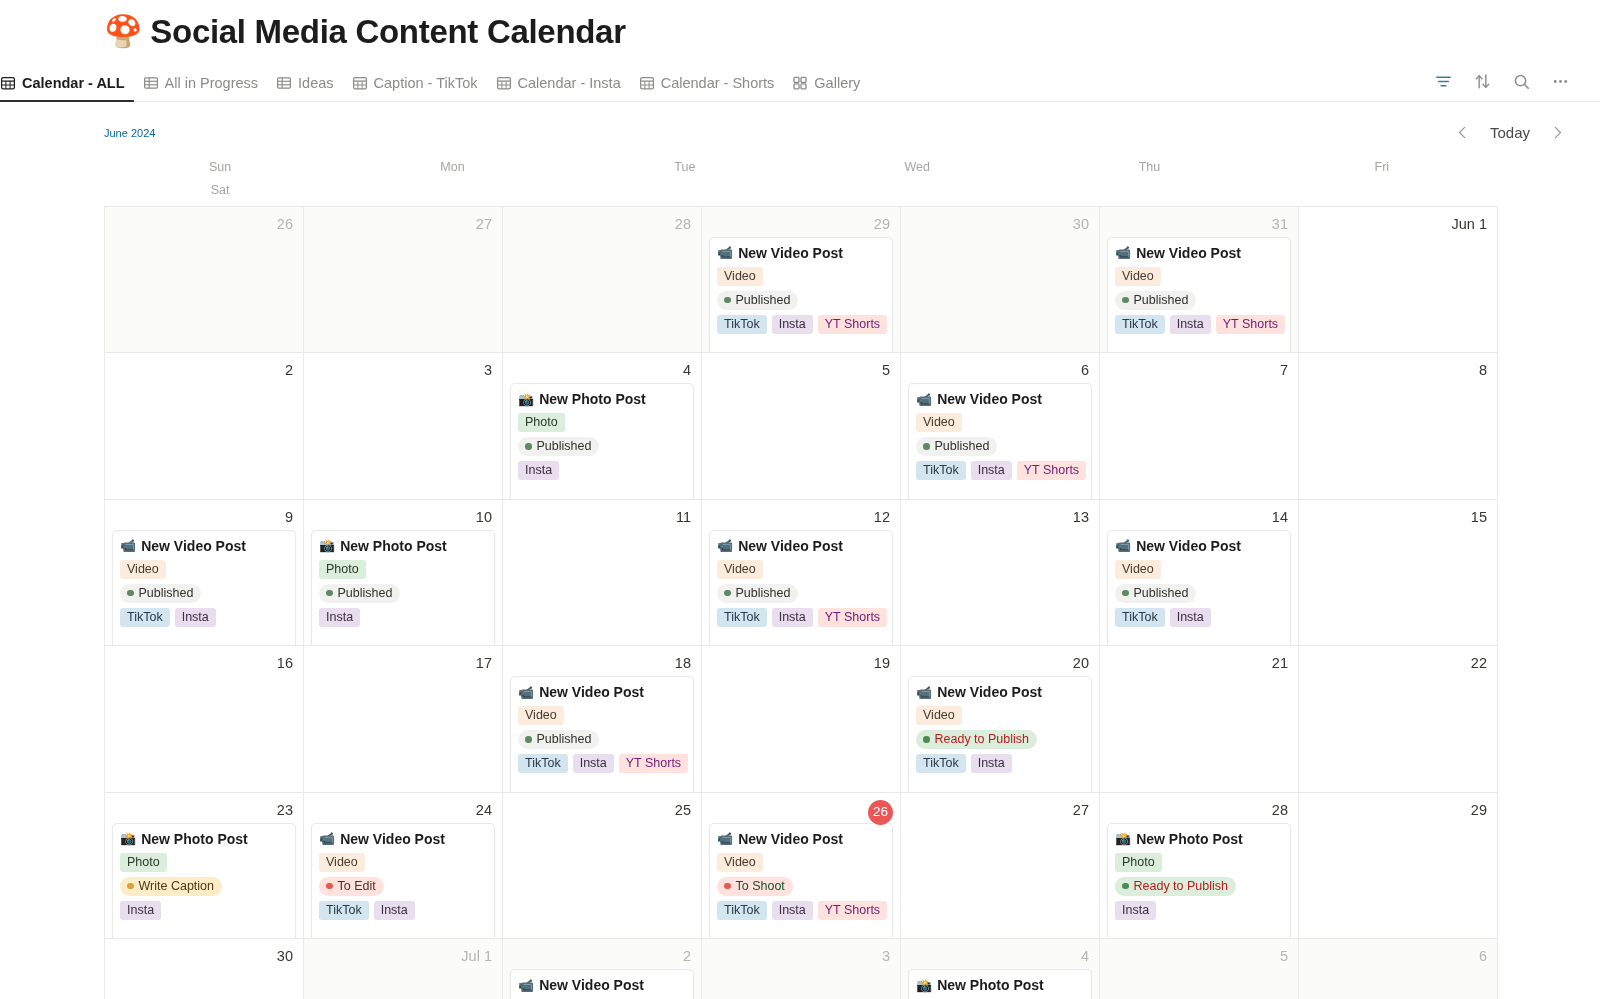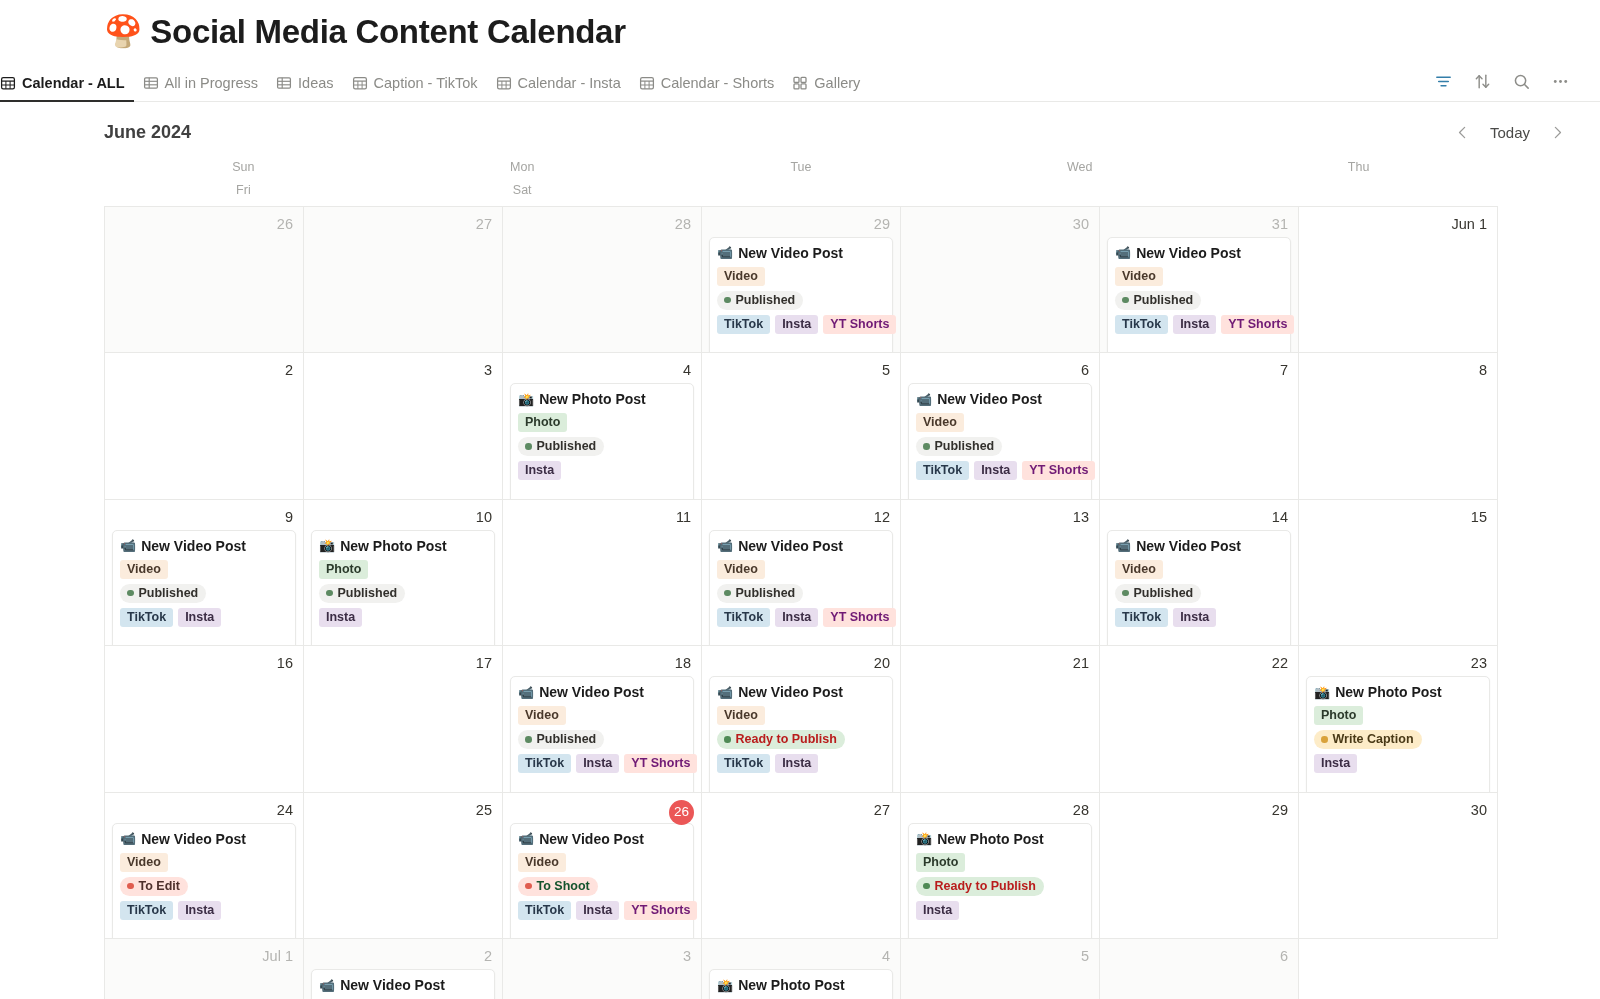--- a/index.html
+++ b/index.html
@@ -43,35 +43,35 @@
   }
   .tab-icon { display: inline-flex; width: 16px; height: 16px; flex: 0 0 16px; }
   .toolbar { margin-left: auto; display: flex; align-items: center; gap: 20px; padding-bottom: 4px;}
   .tb-icon { width: 19px; height: 19px; cursor: pointer; display: inline-flex; }
 
   
   .cal-controls {
     display: flex; align-items: center;
     padding: 18px 30px 14px 104px;
   }
-  .month-label { font-size: 18px; font-weight: bold; color: #404040; }
+  .month-label { font-size: 11px; font-weight: normal; color: #0369a1; }
   .nav-group { margin-left: auto; display: flex; align-items: center; gap: 4px; }
   .nav-btn {
     width: 26px; height: 26px; display: flex; align-items: center;
     justify-content: center; cursor: pointer; color: #9b9b99;
   }
   .today-btn {
     font-size: 15px; color: #4a4a48; padding: 3px 10px;
     border-radius: 4px; cursor: pointer;
   }
 
   
   .grid { width: 1600px; }
   .weekday-row {
-    display: grid; grid-template-columns: repeat(5, 1fr);
+    display: grid; grid-template-columns: repeat(6, 1fr);
     padding: 0 102px 0 104px;
   }
   .weekday {
     text-align: center; font-size: 12.5px; color: #a5a5a2;
     padding-bottom: 9px;
   }
 
   
   .day-grid {
     display: grid; grid-template-columns: repeat(7, 1fr);
@@ -110,21 +110,21 @@
     box-shadow: 0 1px 2px rgba(15,15,15,0.05);
     padding: 6px 7px 7px 7px;
     cursor: pointer;
   }
   .event-title {
     display: flex; align-items: center; gap: 5px;
     font-size: 14px; font-weight: bold; color: #1c1c1c;
     line-height: 18px; margin-bottom: 5px; white-space: nowrap;
   }
   .ev-emoji { font-size: 13px; line-height: 1; }
-  .chip-row { display: flex; flex-wrap: nowrap; gap: 5px; margin-bottom: 5px; font-weight: bold; }
+  .chip-row { display: flex; flex-wrap: nowrap; gap: 5px; margin-bottom: 5px; }
   .chip-row:last-child { margin-bottom: 16px; }
   .chip {
     display: inline-flex; align-items: center; gap: 5px;
     font-size: 12.5px; line-height: 17px;
     padding: 1px 7px; border-radius: 3px; white-space: nowrap;
   }
   .chip.status { border-radius: 10px; padding: 1px 8px 1px 7px; }
   .dot { width: 6.5px; height: 6.5px; border-radius: 50%; flex: 0 0 6.5px; }
 
   
@@ -548,20 +548,23 @@
             </span>
           </div>
           <div class="chip-row">
             <span class="chip c-tiktok">TikTok</span>
             <span class="chip c-insta">Insta</span>
             <span class="chip c-shorts">YT Shorts</span>
           </div>
         </div>
       </div>
       <div class="day-cell">
+        <div class="day-num">19</div>
+      </div>
+      <div class="day-cell">
         <div class="day-num">20</div>
         <div class="event">
           <div class="event-title">
             <span class="ev-emoji">📹</span>
             <span>New Video Post</span>
           </div>
           <div class="chip-row">
             <span class="chip c-video">Video</span>
           </div>
           <div class="chip-row">

